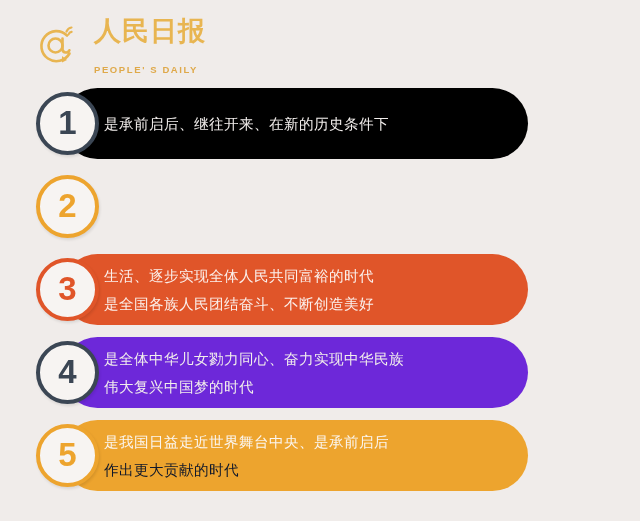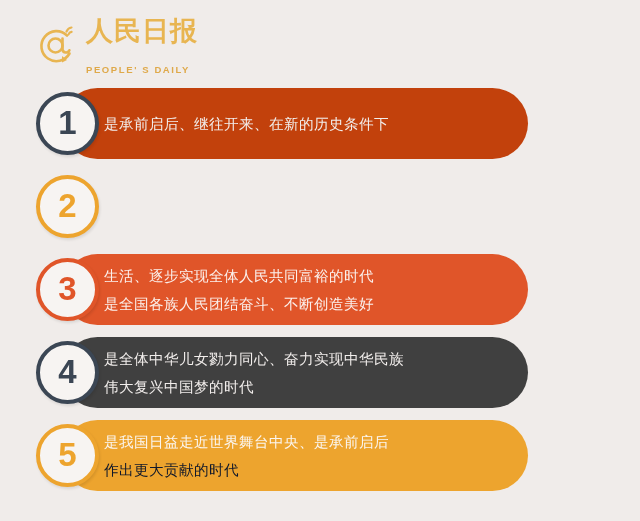--- a/index.html
+++ b/index.html
@@ -25,21 +25,21 @@
   }
 
   
   .logo-block {
     position: absolute;
     left: 34px;
     top: 16px;
     height: 58px;
     display: flex;
     align-items: center;
-    gap: 6px;
+    gap: 14px;
   }
   .logo-at {
     position: relative;
     width: 46px;
     height: 46px;
     flex: 0 0 auto;
   }
   .logo-at svg {
     display: block;
     width: 46px;
@@ -154,21 +154,21 @@
     </span>
     <span class="logo-wordmark">
       <span class="logo-cn">人民日报</span>
       <span class="logo-en">PEOPLE' S DAILY</span>
     </span>
   </div>
 
   <div class="rows">
 
     <div class="row">
-      <div class="bar" style="background:#c2410c">
+      <div class="bar" style="background:#000000">
         <span class="bar-line">是承前启后、继往开来、在新的历史条件下</span>
       </div>
       <div class="badge" style="border-color:#3b4654">
         <span class="badge-num" style="color:#3b4654">1</span>
       </div>
     </div>
 
     <div class="row">
       <div class="badge" style="border-color:#eda42e">
         <span class="badge-num" style="color:#eda42e">2</span>
@@ -179,21 +179,21 @@
       <div class="bar" style="background:#e05529">
         <span class="bar-line" style="color:#fbf0ec">生活、逐步实现全体人民共同富裕的时代</span>
         <span class="bar-line" style="color:#fbf0ec">是全国各族人民团结奋斗、不断创造美好</span>
       </div>
       <div class="badge" style="border-color:#e05529">
         <span class="badge-num" style="color:#e05529">3</span>
       </div>
     </div>
 
     <div class="row">
-      <div class="bar" style="background:#404040">
+      <div class="bar" style="background:#6d28d9">
         <span class="bar-line">是全体中华儿女勠力同心、奋力实现中华民族</span>
         <span class="bar-line">伟大复兴中国梦的时代</span>
       </div>
       <div class="badge" style="border-color:#3b4654">
         <span class="badge-num" style="color:#3b4654">4</span>
       </div>
     </div>
 
     <div class="row">
       <div class="bar" style="background:#eda42e">

